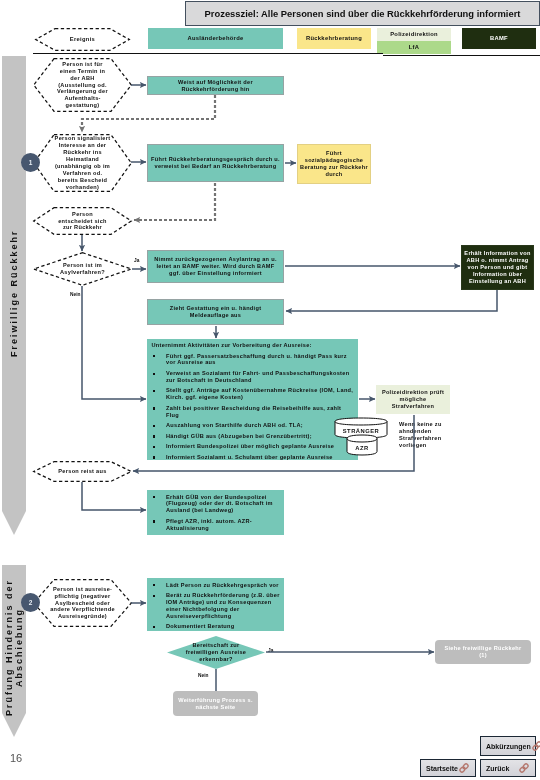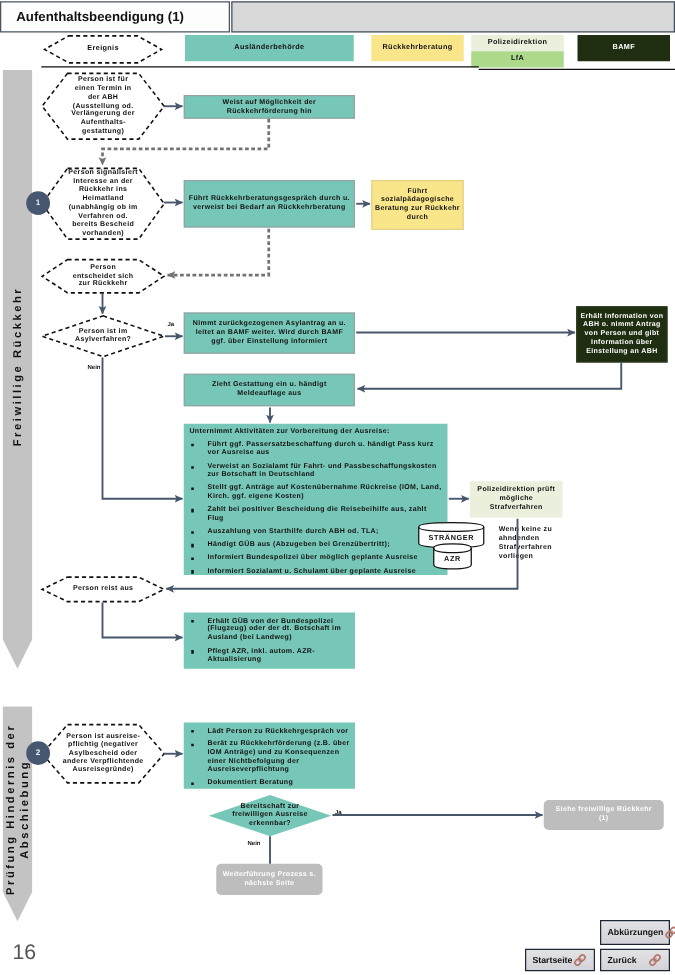--- a/index.html
+++ b/index.html
@@ -28,32 +28,30 @@
   .bl{font-size:5.6px;line-height:6.9px;letter-spacing:0.3px;font-weight:bold;color:#111;}
   .bullet-row{display:flex;margin-bottom:3.6px;}
   .bullet-dot{flex:0 0 auto;width:14.5px;position:relative;}
   .bullet-dot::before{content:"";position:absolute;left:1.5px;top:2.6px;width:1.7px;height:2.3px;background:#111;}
   .bullet-text{flex:1 1 auto;}
   
   .btn{border:1.2px solid #1b2734;background:linear-gradient(180deg,#e3e3e6 0%,#d2d2d8 100%);
      display:flex;align-items:center;justify-content:space-between;padding:0 5px;}
   .btn span.lbl{font-size:7px;font-weight:bold;color:#111;}
   .linkicon{display:inline-block;width:12px;height:12px;position:relative;}
-  #pagenum{left:10px;top:752px;font-size:17px;color:#555;font-family:"Liberation Sans",sans-serif;}
+  #pagenum{left:10px;top:752px;font-size:11px;color:#555;font-family:"Liberation Sans",sans-serif;}
   svg{position:absolute;left:0;top:0;overflow:visible;}
 </style>
 </head>
 <body>
 
 <div id="root">
 
-  <div class="abs" id="title-box">
-    <div id="title-text">Aufenthaltsbeendigung (1)</div>
-  </div>
   <div class="abs" id="goal-box">
+    <div>Prozessziel: Alle Personen sind über die Rückkehrförderung informiert</div>
   </div>
 
   <div class="abs lanehdr" style="left:148px;top:28px;width:135px;height:21px;background:#76C7B7;">
     <span>Ausländerbehörde</span>
   </div>
   <div class="abs lanehdr" style="left:297px;top:28px;width:74px;height:21px;background:#FAE68A;">
     <span>Rückkehrberatung</span>
   </div>
   <div class="abs lanehdr" style="left:377px;top:28px;width:74px;height:13px;background:#EAF0DC;">
     <span>Polizeidirektion</span>

